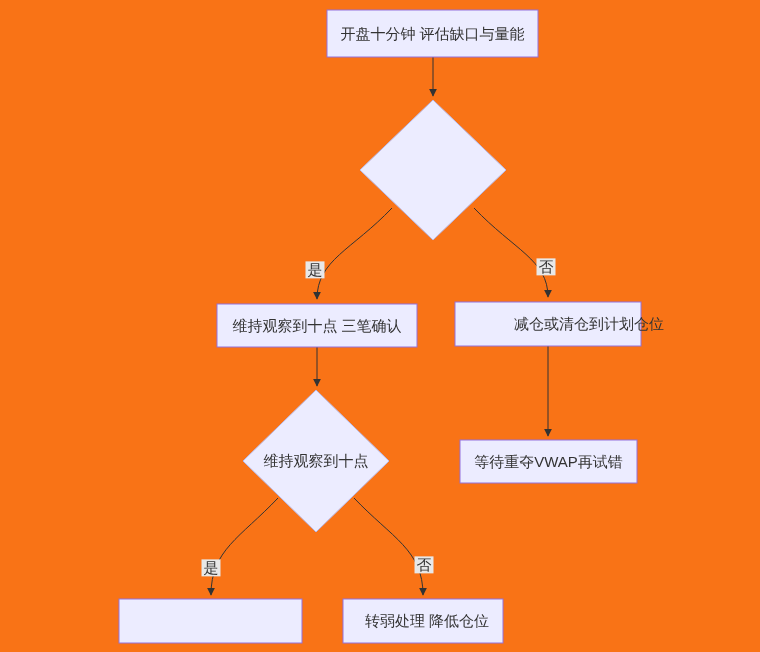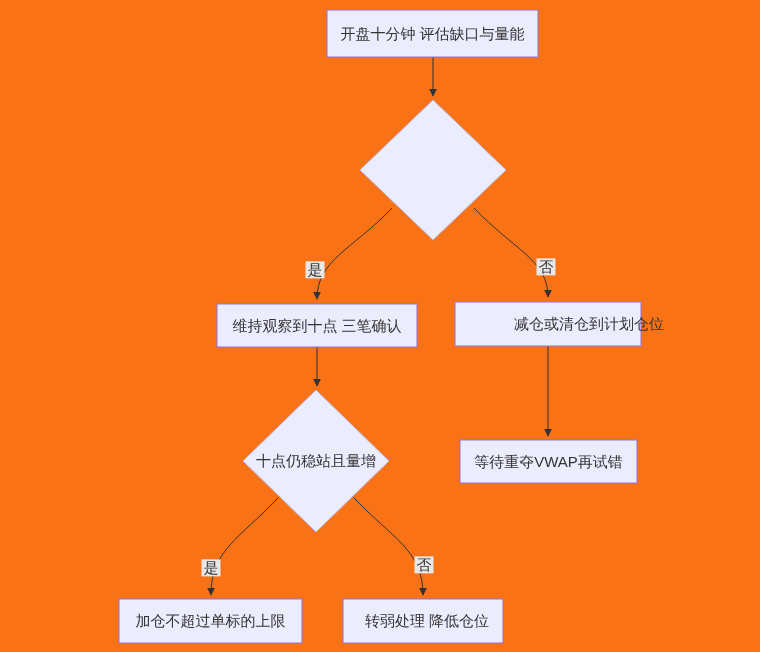--- a/index.html
+++ b/index.html
@@ -64,23 +64,22 @@
       <polygon class="shape-diamond" points="316,390 389,461 316,532 243,461"></polygon>
       <rect class="shape-rect" x="460" y="440" width="177" height="43"></rect>
       <rect class="shape-rect" x="119" y="599" width="183" height="44"></rect>
       <rect class="shape-rect" x="343" y="599" width="160" height="44"></rect>
     </g>
   </svg>
 
   <div class="node-label" style="left:327px; top:10px; width:211px; height:47px;">开盘十分钟 评估缺口与量能</div>
   <div class="node-label" style="left:217px; top:304px; width:200px; height:43px;">维持观察到十点 三笔确认</div>
   <div class="node-label" style="left:455px; top:302px; width:186px; height:44px;margin-left:41px;">减仓或清仓到计划仓位</div>
-  <div class="node-label" style="left:236px; top:441px; width:160px; height:40px;">十点仍稳站且量增</div>
+  <div class="node-label" style="left:236px; top:441px; width:160px; height:40px;">维持观察到十点</div>
   <div class="node-label" style="left:460px; top:440px; width:177px; height:43px;">等待重夺VWAP再试错</div>
-  <div class="node-label" style="left:119px; top:599px; width:183px; height:44px;">加仓不超过单标的上限</div>
   <div class="node-label" style="left:343px; top:599px; width:168px; height:44px;">转弱处理 降低仓位</div>
 
   <div class="edge-label" style="left:315px; top:270px;">是</div>
   <div class="edge-label" style="left:546px; top:267px;">否</div>
   <div class="edge-label" style="left:211px; top:568px;">是</div>
   <div class="edge-label" style="left:424px; top:565px;">否</div>
 
 </div>
 
 </body></html>

